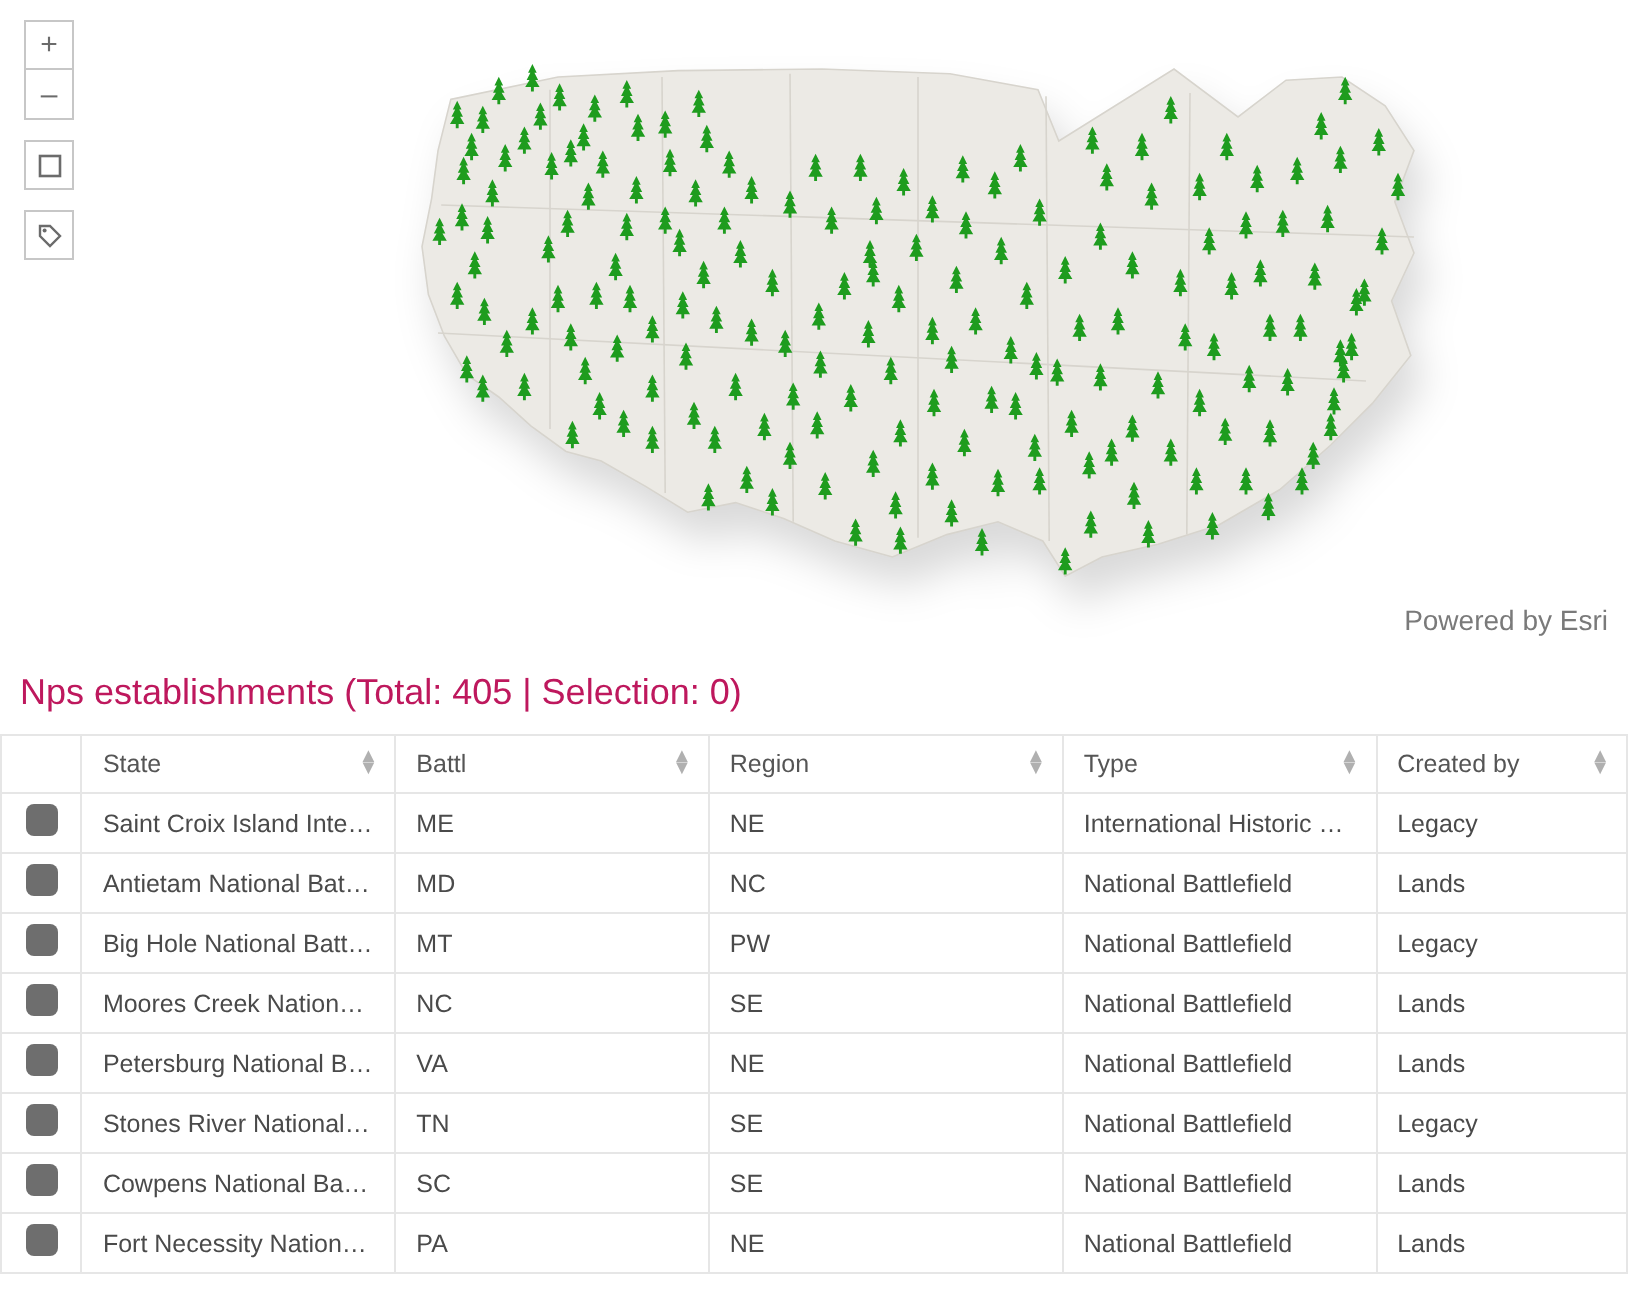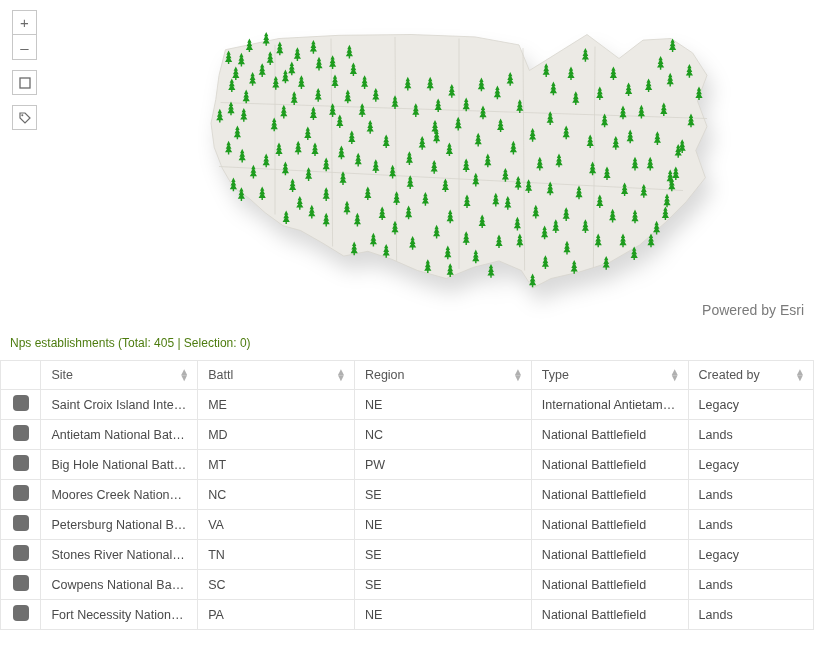--- a/index.html
+++ b/index.html
@@ -47,22 +47,22 @@
   }
   .attribution {
     position: absolute;
     right: 10px;
     bottom: 12px;
     font-size: 14px;
     color: #7a7a7a;
   }
 
   .table-title {
-    font-size: 12px;
-    color: #4d7c0f;
+    font-size: 18px;
+    color: #be185d;
     padding: 6px 10px 10px 10px;
   }
 
   table {
     width: 100%;
     border-collapse: collapse;
     table-layout: fixed;
   }
   th, td {
     border: 1px solid #e6e6e6;
@@ -348,21 +348,21 @@
   <div class="attribution">Powered by Esri</div>
 </div>
 
 <div class="table-title">Nps establishments (Total: 405 | Selection: 0)</div>
 
 <table>
   <thead>
     <tr>
       <th class="col-chk"></th>
       <th class="col-name">
-        <span>Site</span>
+        <span>State</span>
         <span class="sort-icon">▲<br>▼</span>
       </th>
       <th class="col-state">
         <span>Battl</span>
         <span class="sort-icon">▲<br>▼</span>
       </th>
       <th class="col-region">
         <span>Region</span>
         <span class="sort-icon">▲<br>▼</span>
       </th>
@@ -375,21 +375,21 @@
         <span class="sort-icon">▲<br>▼</span>
       </th>
     </tr>
   </thead>
   <tbody id="tbody">
       <tr>
         <td class="col-chk"><span class="chk"></span></td>
         <td class="col-name">Saint Croix Island Internati...</td>
         <td class="col-state">ME</td>
         <td class="col-region">NE</td>
-        <td class="col-type">International Antietam Site</td>
+        <td class="col-type">International Historic Site</td>
         <td class="col-created">Legacy</td>
       </tr>
       <tr>
         <td class="col-chk"><span class="chk"></span></td>
         <td class="col-name">Antietam National Battlefi...</td>
         <td class="col-state">MD</td>
         <td class="col-region">NC</td>
         <td class="col-type">National Battlefield</td>
         <td class="col-created">Lands</td>
       </tr>

